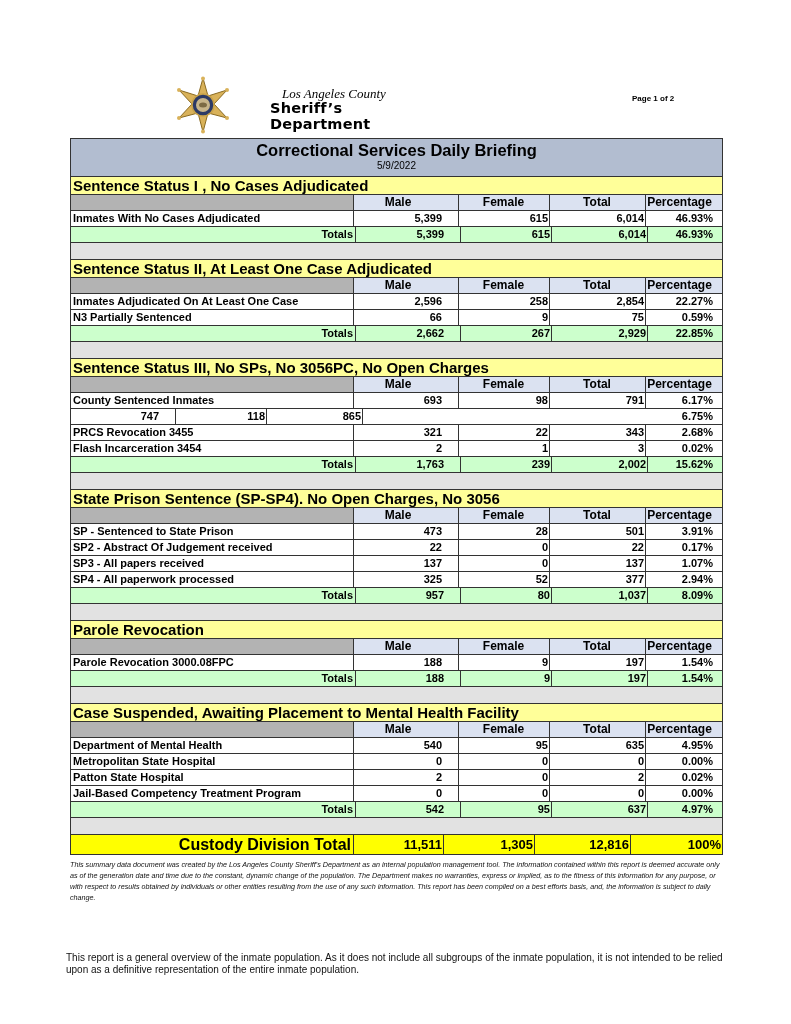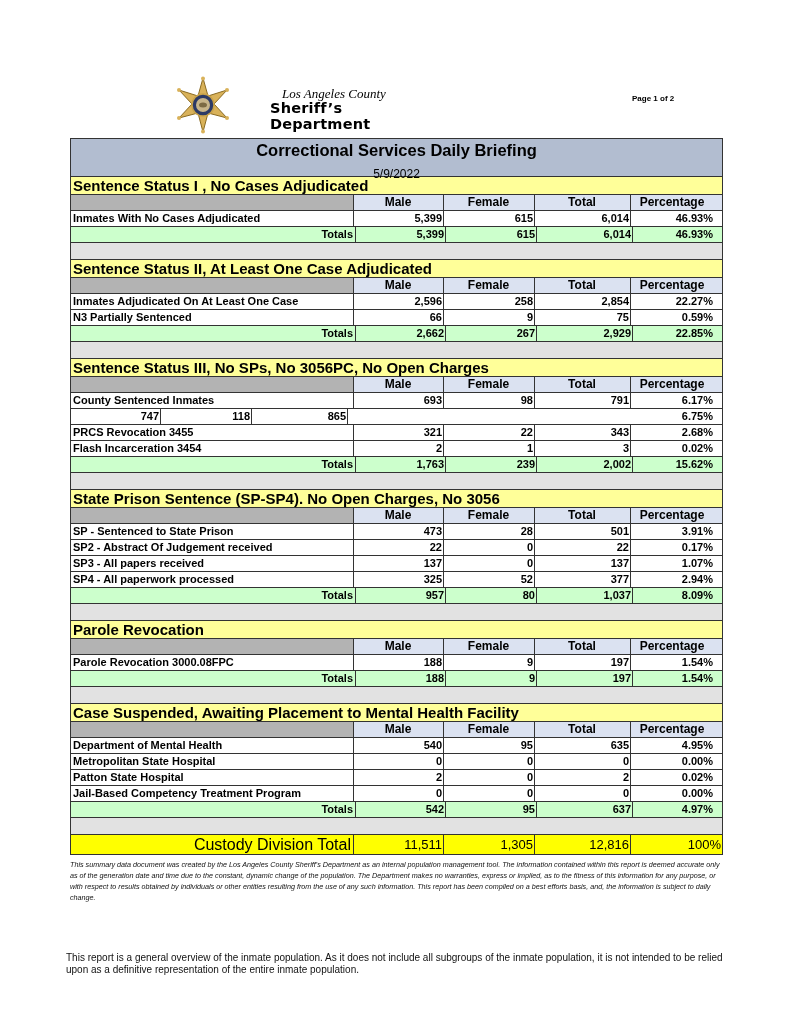--- a/index.html
+++ b/index.html
@@ -5,37 +5,37 @@
   html, body { margin:0; padding:0; background:#ffffff; }
   body { width:791px; height:1024px; position:relative; overflow:hidden; font-family:"Liberation Sans", sans-serif; color:#000; }
   .logo { position:absolute; left:172px; top:76px; width:270px; height:58px; }
   .logo .star { position:absolute; left:0; top:0; width:62px; height:58px; }
   .logo .line1 { position:absolute; left:66px; top:10px; font-family:"Liberation Serif", serif; font-style:italic; font-size:13px; color:#000000;margin-left:44px; }
   .logo .line2 { position:absolute; left:66px; top:24px; font-family:"DejaVu Sans", sans-serif; font-weight:bold; font-size:14.5px; letter-spacing:0.2px; color:#000000;margin-left:32px; }
   .pageno { position:absolute; left:632px; top:94px; font-size:8px; font-weight:bold; }
   .report { position:absolute; left:70px; top:138px; width:651px; border:1px solid #333; border-bottom:none; }
   .titleblock { background:#b2bdd0; height:37px; border-bottom:1px solid #333; text-align:center; }
   .titleblock .t { font-size:16.5px; font-weight:bold; padding-top:1px; line-height:20px; }
-  .titleblock .d { font-size:12px; line-height:12px;margin-top:8px; }
+  .titleblock .d { font-size:10px; line-height:12px; }
   .sechead { background:#ffff99; height:17px; line-height:18px; font-size:15px; font-weight:bold; padding-left:2px; border-bottom:1px solid #333; white-space:nowrap; }
   .row { display:flex; height:15px; line-height:15px; font-size:11px; font-weight:bold; border-bottom:1px solid #333; }
   .row .c0 { width:280px; padding-left:2px; white-space:nowrap; overflow:hidden; border-right:1px solid #333; }
-  .row .c1 { width:88px; text-align:right; padding-right:1px; border-right:1px solid #333; }
+  .row .c1 { width:88px; text-align:right; padding-right:16px; border-right:1px solid #333; }
   .row .c2 { width:89px; text-align:right; padding-right:1px; border-right:1px solid #333; }
   .row .c3 { width:94px; text-align:right; padding-right:1px; border-right:1px solid #333; }
   .row .c4 { flex:1; text-align:right; padding-right:9px; }
   .row.colhead { background:#dbe2f1; font-weight:bold; }
   .row.colhead .c0 { background:#b3b3b3; }
   .row.colhead .c1, .row.colhead .c2, .row.colhead .c3, .row.colhead .c4 { text-align:center; font-size:12px; }
   .row.data { background:#ffffff; }
   .row.totals { background:#ccffcc; }
   .row.totals .c0 { text-align:right; padding-right:2px; width:280px; }
   .spacer { background:#e2e2e2; height:14px; border-bottom:1px solid #333; }
   .spacer.tall { height:16px; }
-  .grand { display:flex; height:19px; line-height:19px; background:#ffff00; font-weight:normal; border-bottom:1px solid #333;align-items:center; }
+  .grand { display:flex; height:19px; line-height:19px; background:#ffff00; font-weight:bold; border-bottom:1px solid #333;align-items:center; }
   .grand .c0 { width:280px; text-align:right; padding-right:2px; font-size:16px; border-right:1px solid #333; }
   .grand .c1 { width:88px; text-align:right; padding-right:1px; border-right:1px solid #333; font-size:13px; }
   .grand .c2 { width:89px; text-align:right; padding-right:1px; border-right:1px solid #333; font-size:13px; }
   .grand .c3 { width:94px; text-align:right; padding-right:1px; border-right:1px solid #333; font-size:13px; }
   .grand .c4 { flex:1; text-align:right; padding-right:1px; font-size:13px; }
   .disclaimer { position:absolute; left:70px; top:859px; width:652px; font-size:7.2px; font-style:italic; line-height:11px; color:#111; }
   .footnote { position:absolute; left:66px; top:952px; width:660px; font-size:10px; line-height:11.5px; color:#111; }
 </style>
 </head>
 <body>

